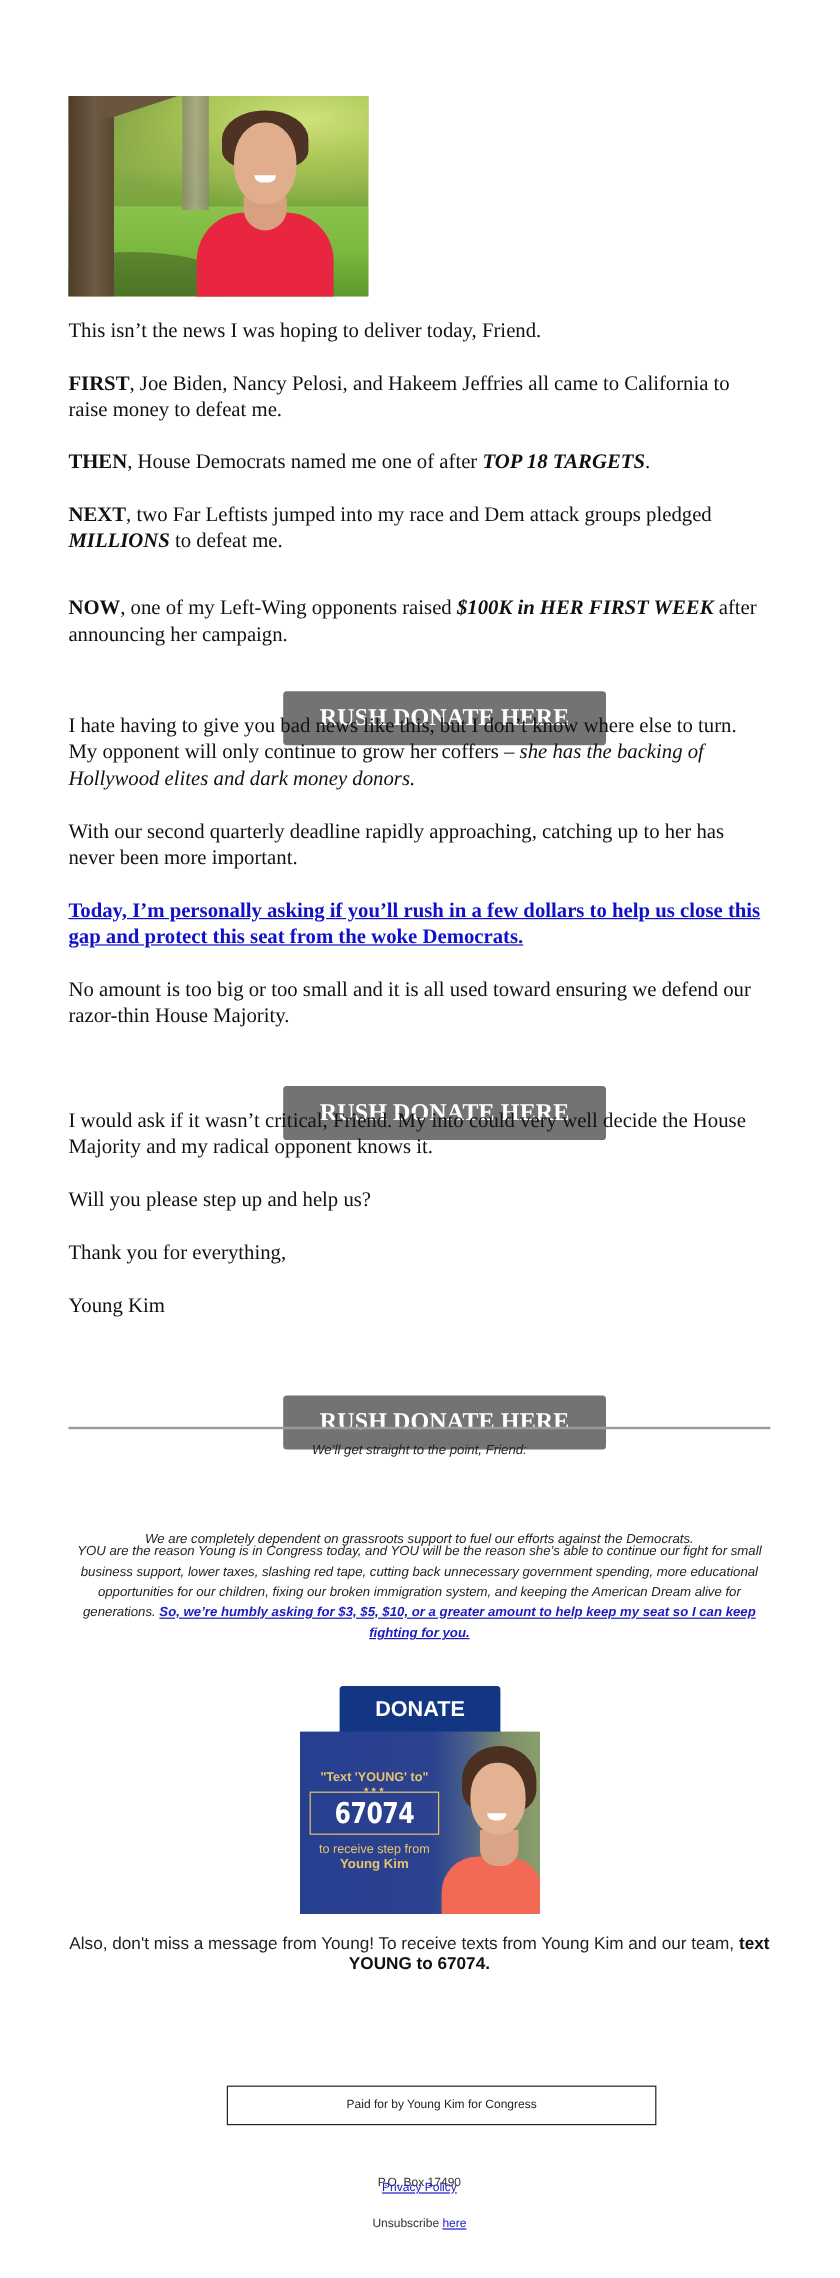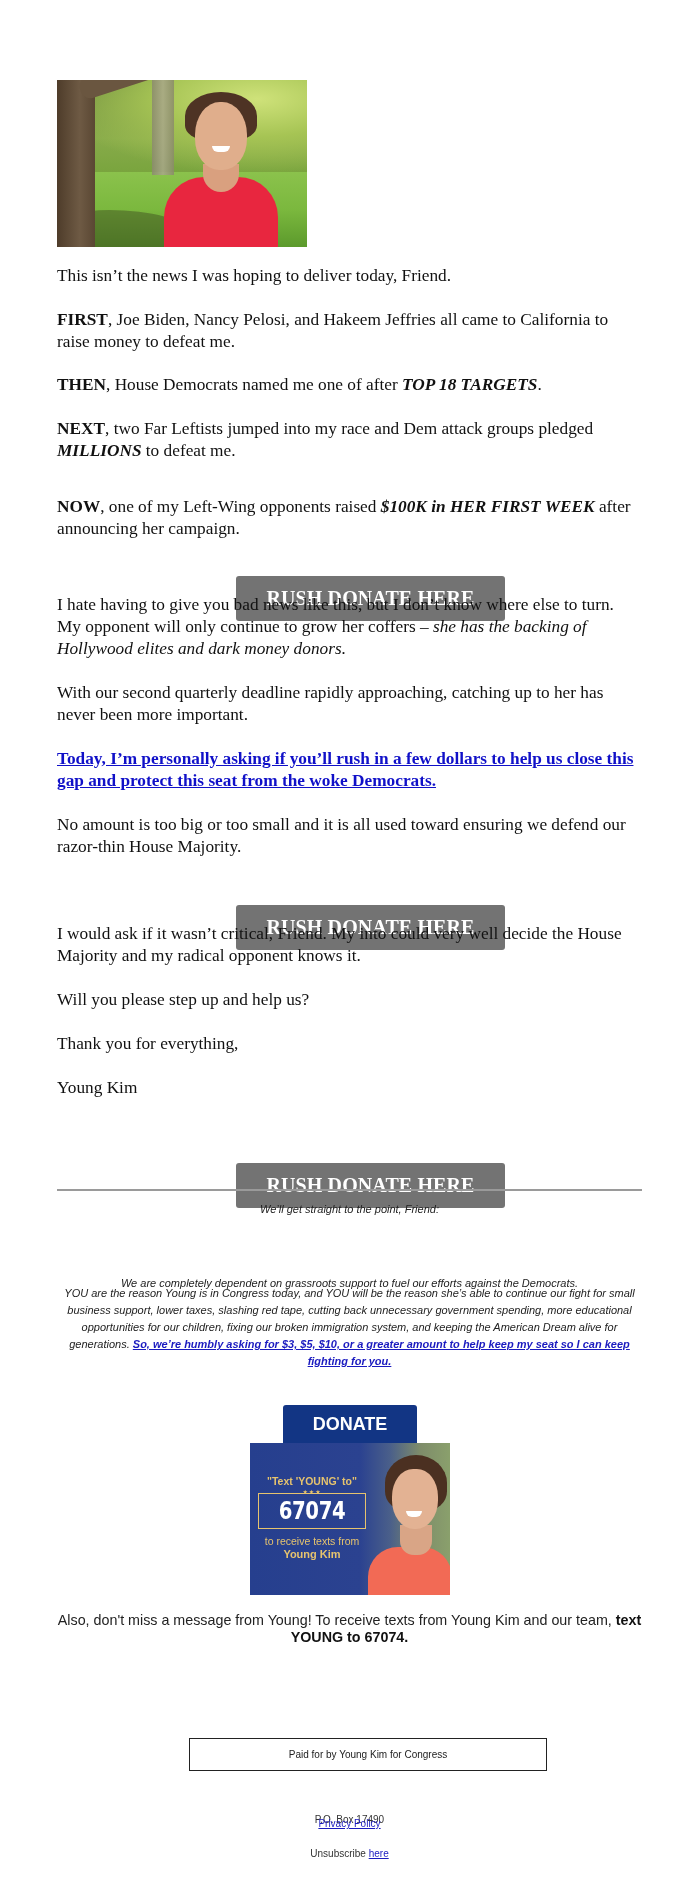--- a/index.html
+++ b/index.html
@@ -193,21 +193,21 @@
 <div class="text-banner">
   <div class="pb-shirt"></div>
   <div class="pb-neck"></div>
   <div class="pb-hair"></div>
   <div class="pb-face"></div>
   <div class="pb-smile"></div>
   <div class="tb-line1">"Text 'YOUNG' to"</div>
   <div class="tb-box"></div>
   <div class="tb-stars">★★★</div>
   <div class="tb-number">67074</div>
-  <div class="tb-line3">to receive texts from</div>
+  <div class="tb-line3">to receive step from</div>
   <div class="tb-line4">Young Kim</div>
 </div>
 
 <p class="sms">
   <span>Also, don't miss a message from Young! To receive texts from Young Kim and our team, </span><b>text YOUNG to 67074.</b>
 </p>
 
 <div class="paid-box">Paid for by Young Kim for Congress</div>
 
 <div class="foot" style="top:1786px;margin-top:28px;">

